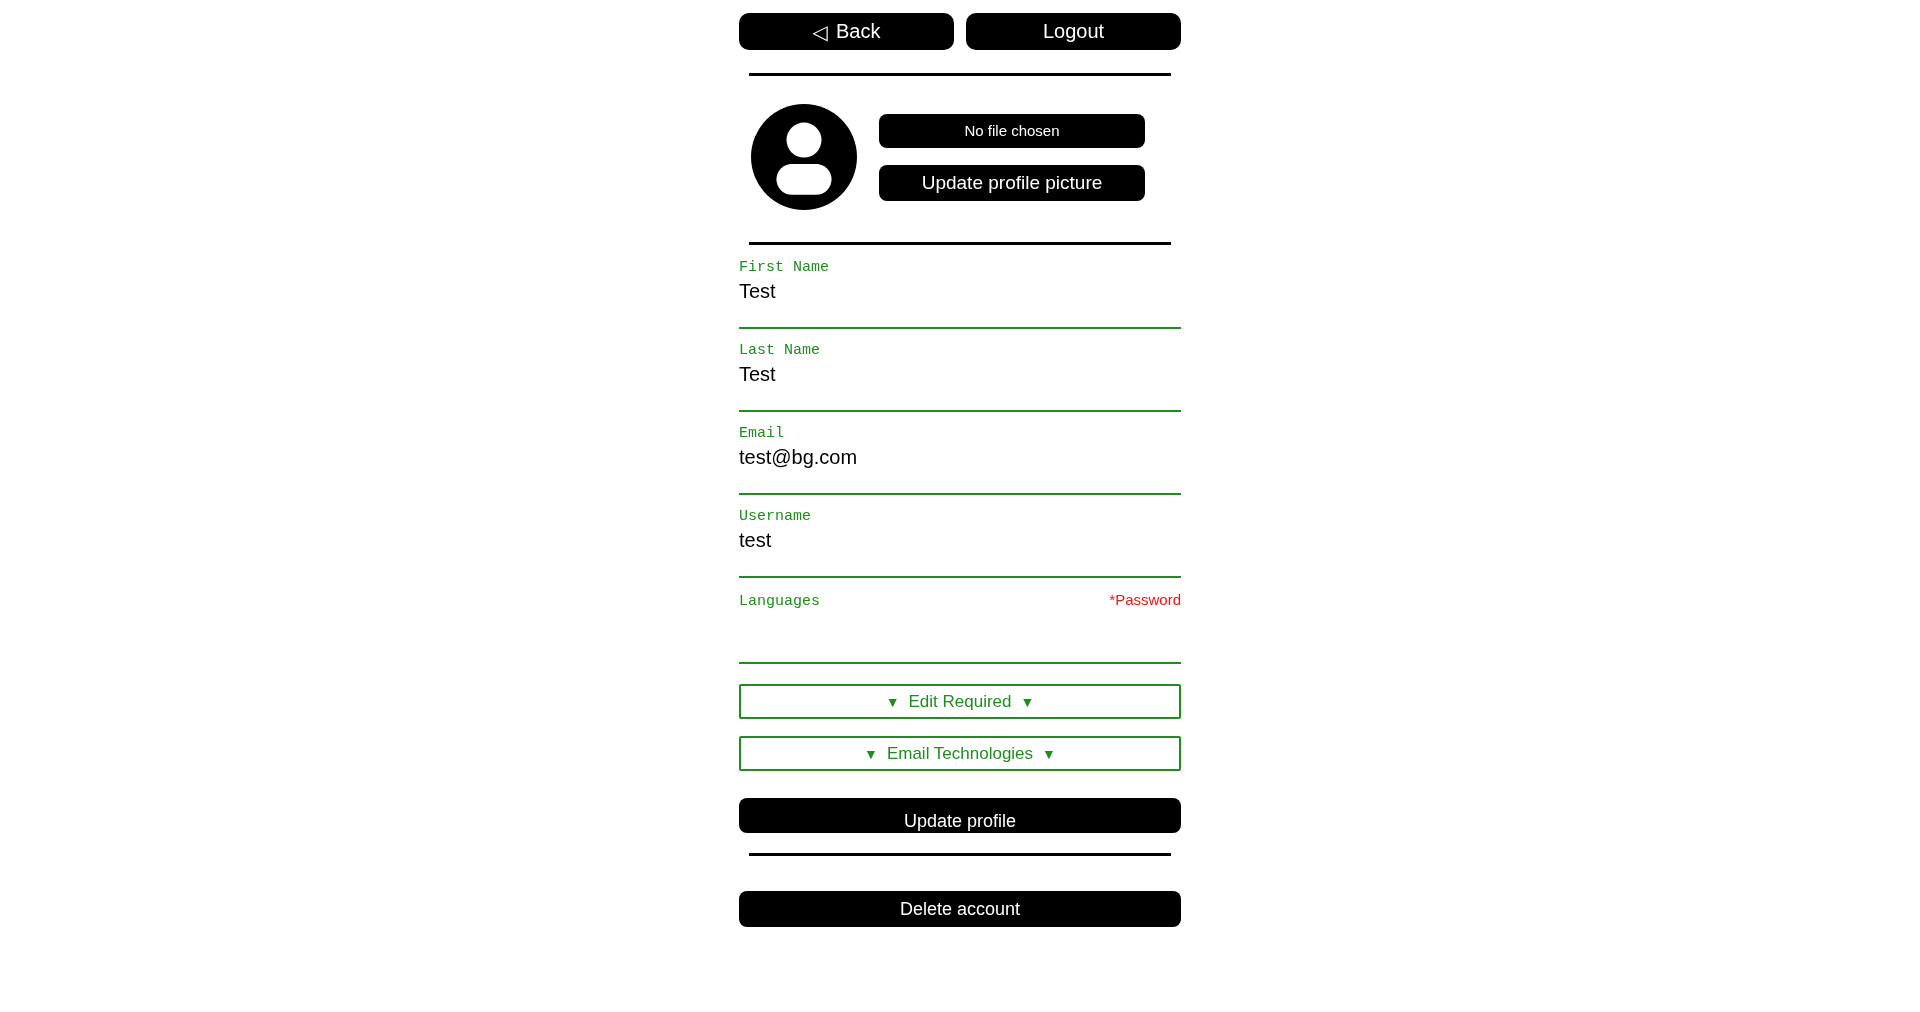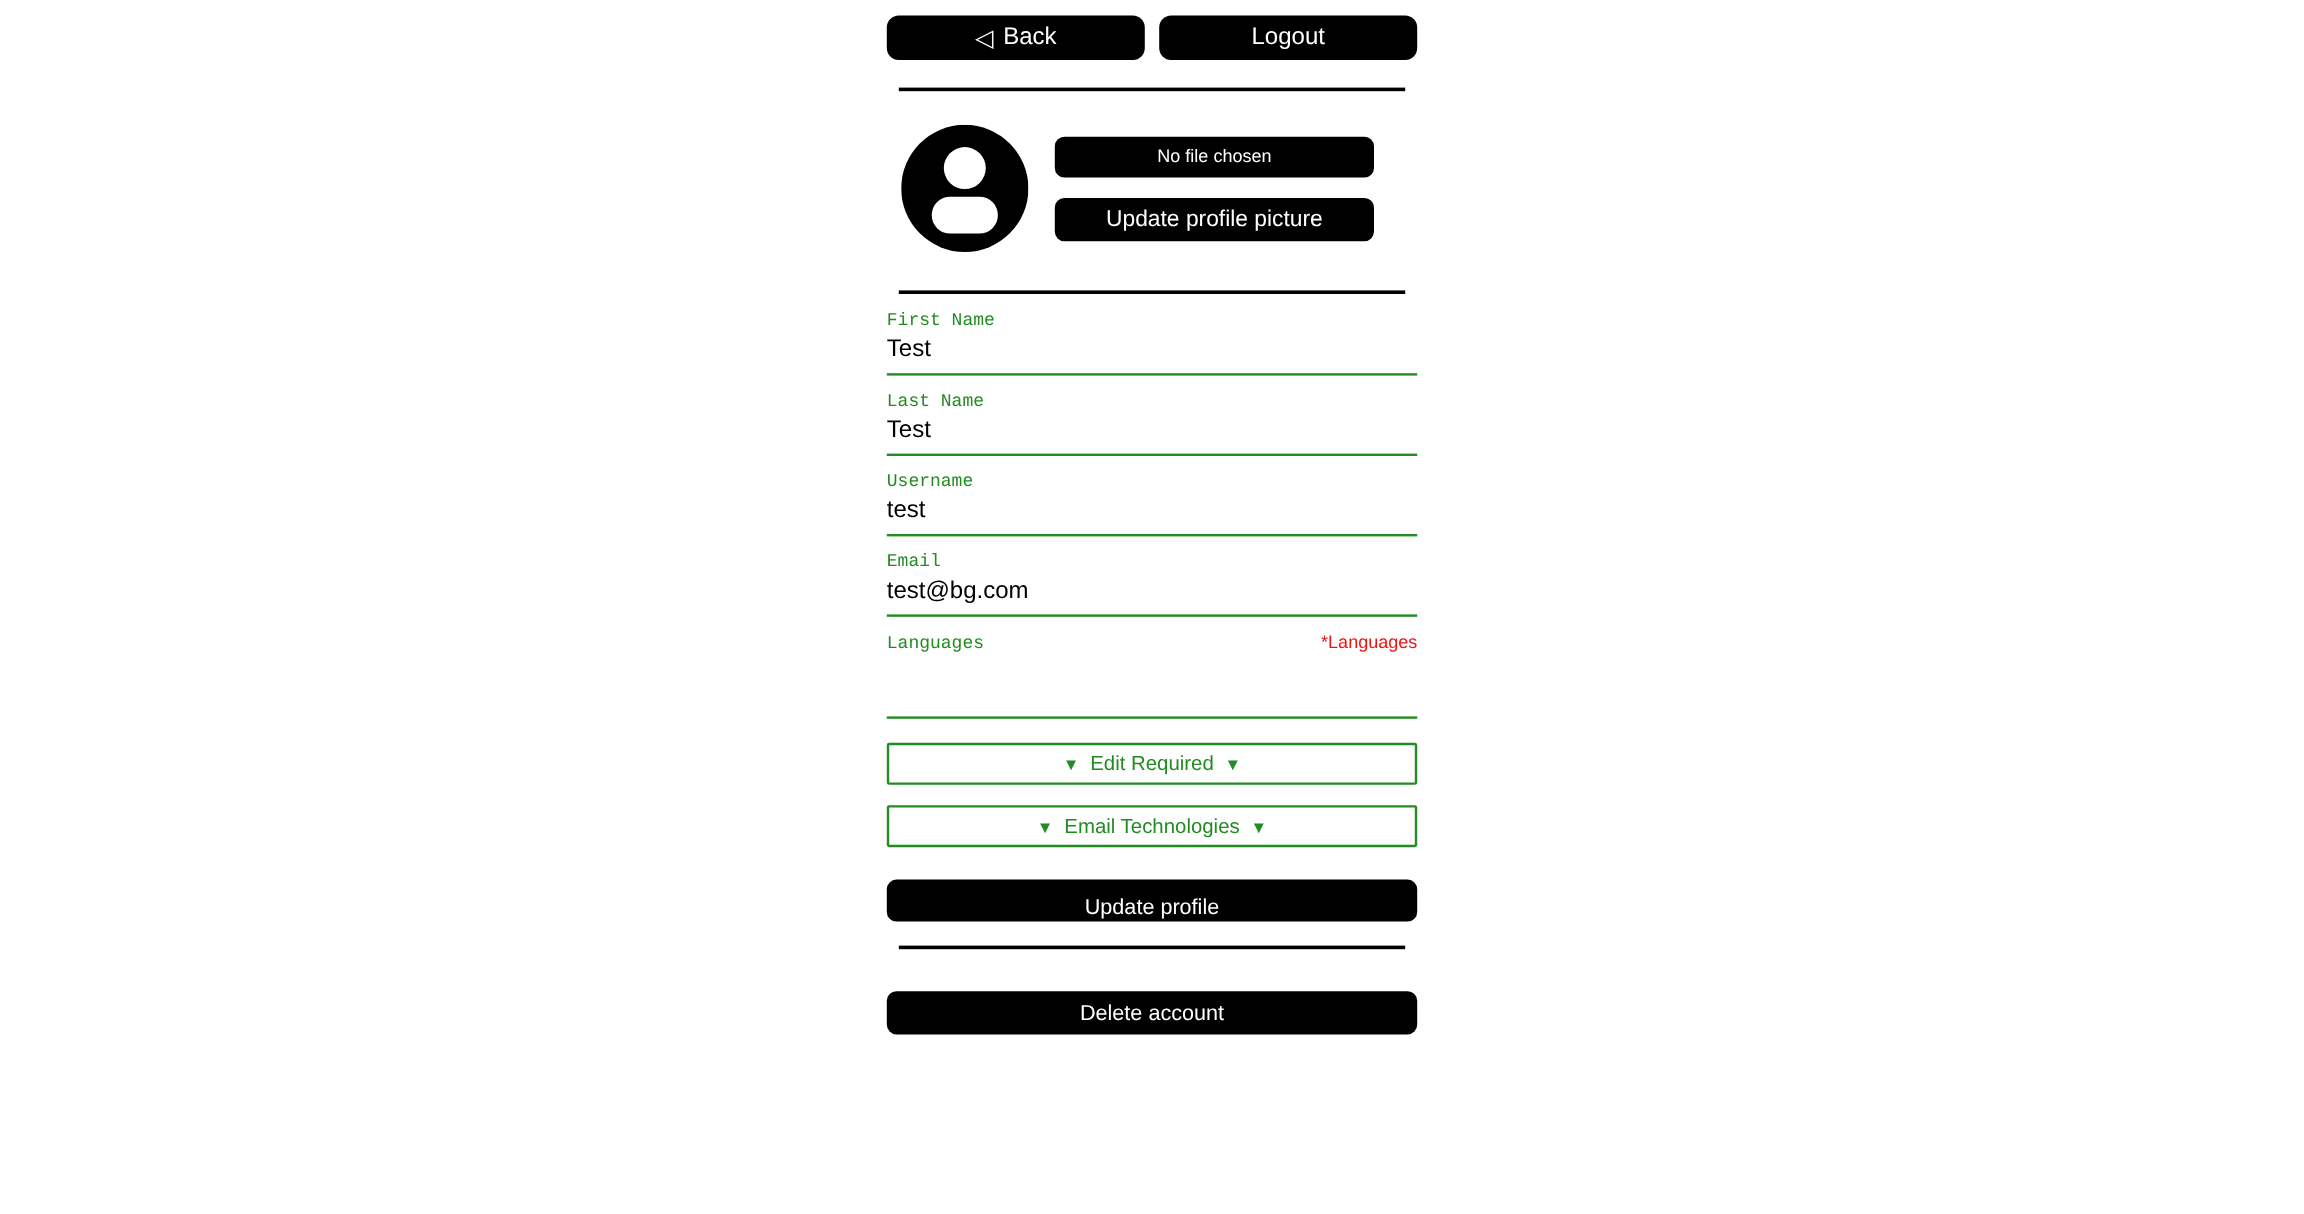--- a/index.html
+++ b/index.html
@@ -78,21 +78,21 @@
   .required-note{color:var(--required_red);}
   .field input{
     display:block;
     width:100%;
     border:none;
     outline:none;
     border-bottom:2px solid var(--accent_green);
     font-family:inherit;
     font-size:20px;
     color:#000;
-    padding:3px 0 8px 0;
+    padding:3px 0 24px 0;
     background:transparent;
   }
   .field-password input{padding-top:10px;padding-bottom:18px;}
   .btn-outline-green{
     width:100%;
     margin-top:20px;
     height:35px;
     background:#fff;
     border:2.5px solid var(--accent_green);
     border-radius:2px;
@@ -166,36 +166,36 @@
 
     <div class="field">
       <div class="field-head">
         <label class="field-label">Last Name</label>
       </div>
       <input type="text" value="Test" style="">
     </div>
 
     <div class="field">
       <div class="field-head">
+        <label class="field-label">Email</label>
+      </div>
+      <input type="text" value="test@bg.com" style="">
+    </div>
+
+    <div class="field">
+      <div class="field-head">
         <label class="field-label">Username</label>
       </div>
       <input type="text" value="test" style="">
     </div>
 
-    <div class="field">
-      <div class="field-head">
-        <label class="field-label">Email</label>
-      </div>
-      <input type="text" value="test@bg.com" style="">
-    </div>
-
     <div class="field field-password">
       <div class="field-head">
         <label class="field-label">Languages</label>
-        <span class="required-note">*Languages</span>
+        <span class="required-note">*Password</span>
       </div>
       <input type="password" value="" style="">
     </div>
 
     <button class="btn-outline-green">
       <span class="chev">▼</span>
       <span>Edit Required</span>
       <span class="chev">▼</span>
     </button>
 

